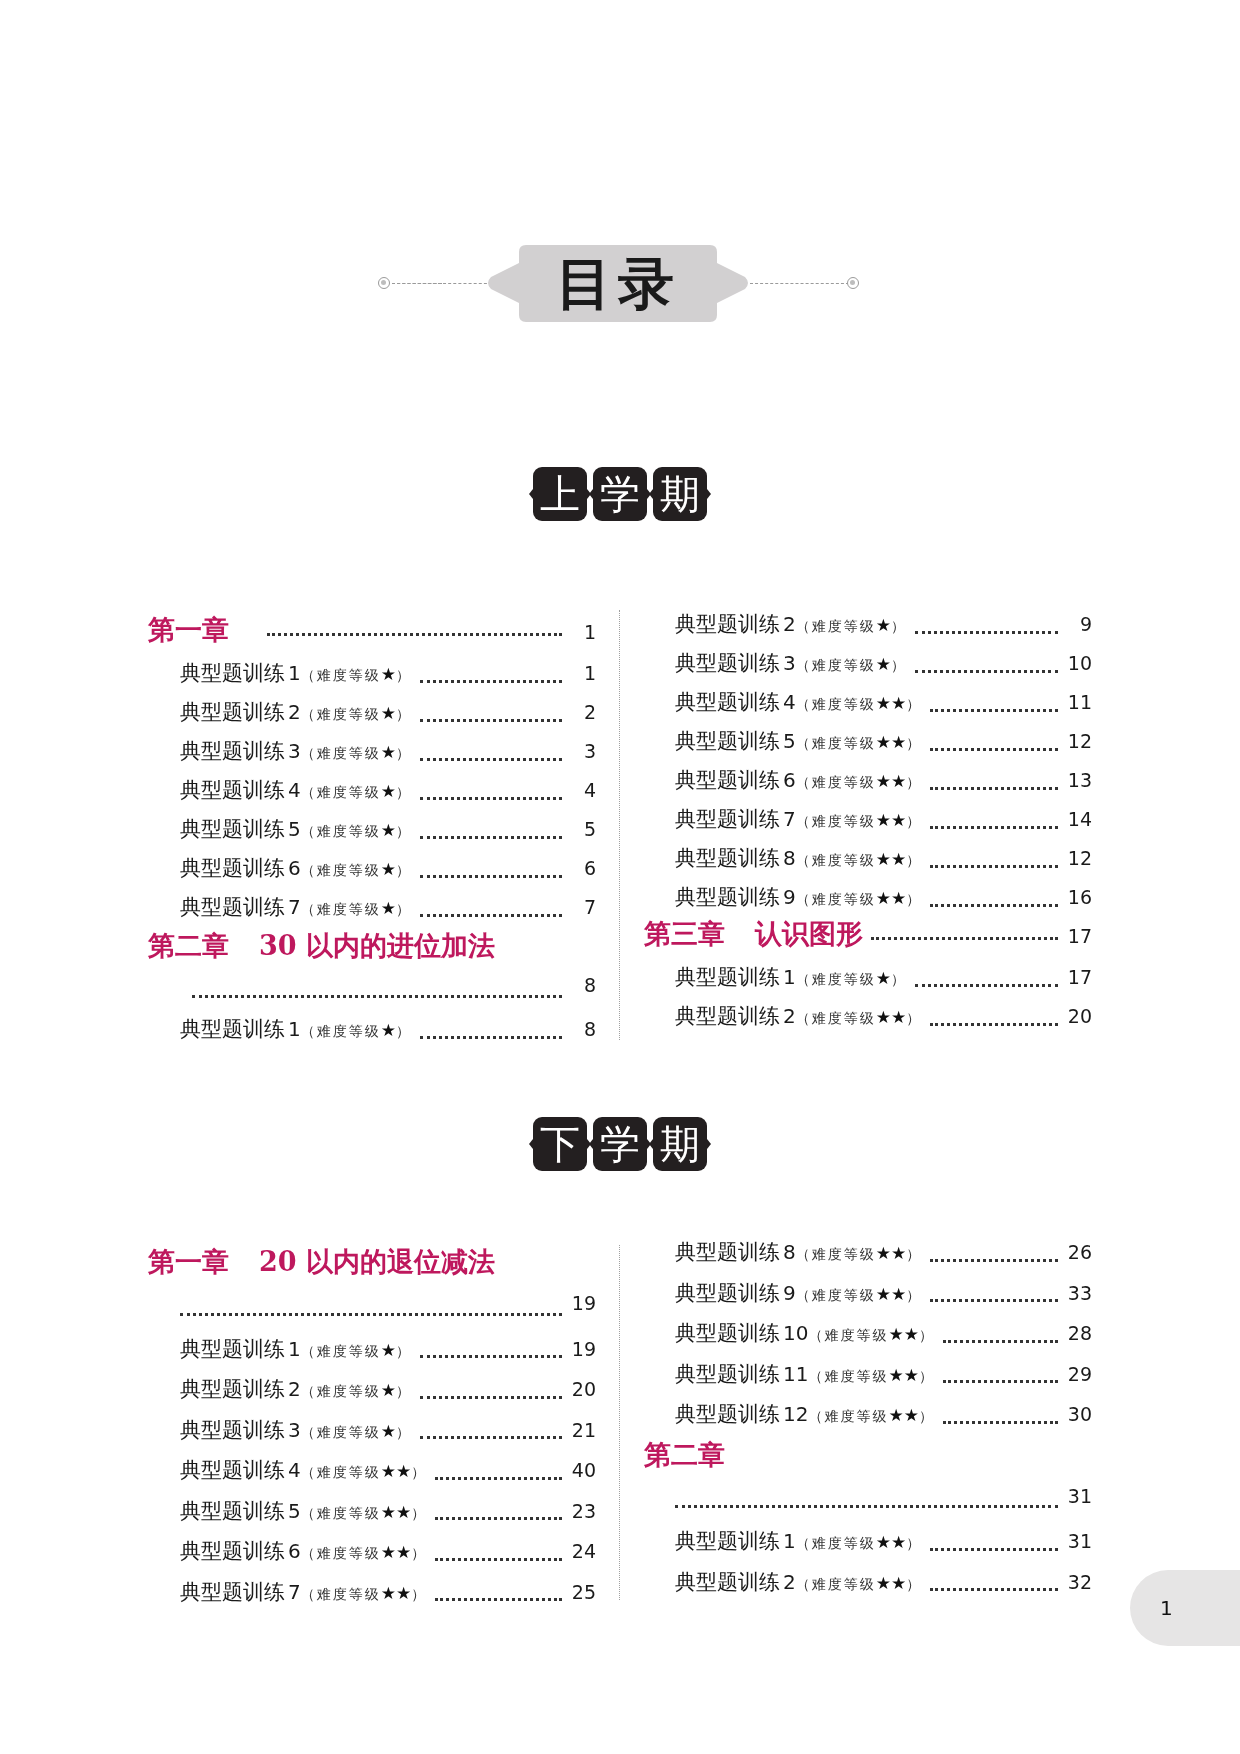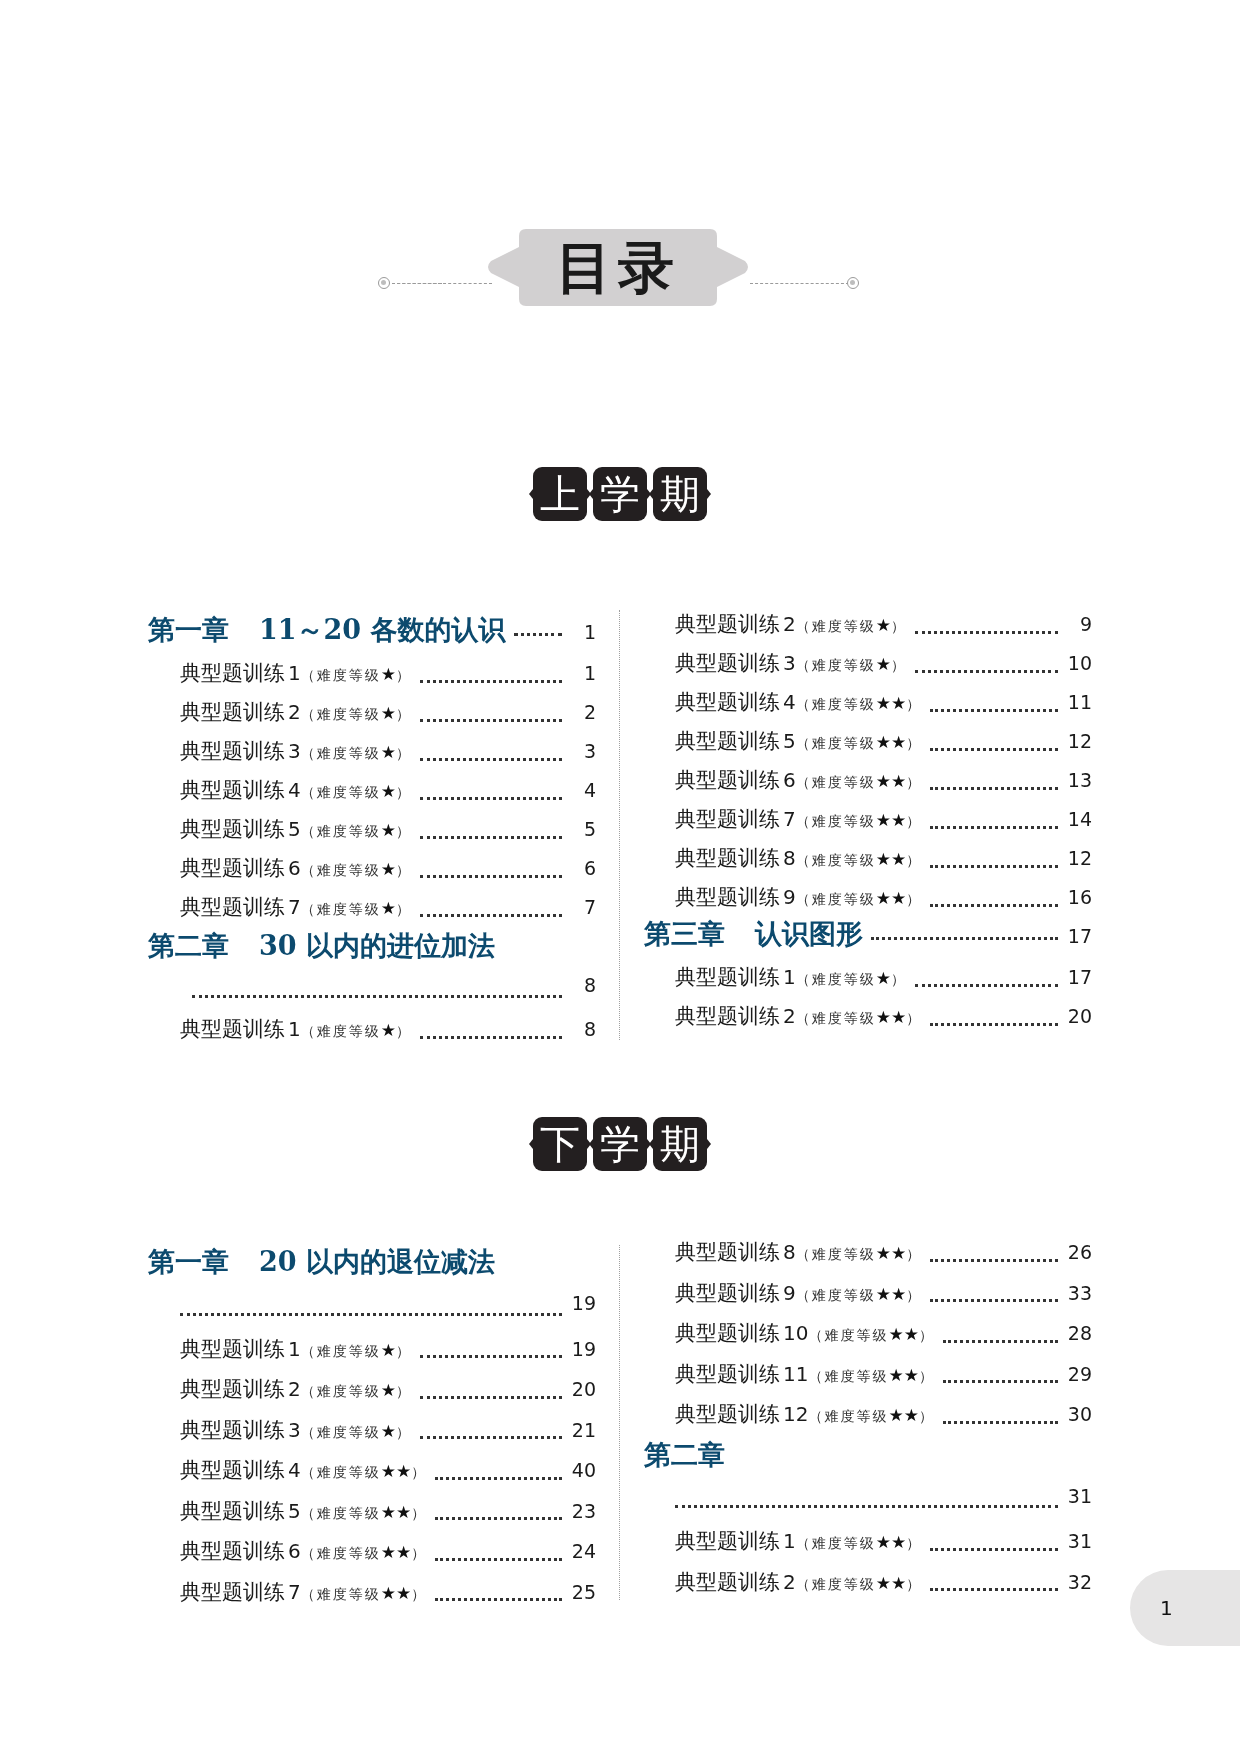--- a/index.html
+++ b/index.html
@@ -1,38 +1,38 @@
 <!DOCTYPE html>
 <html><head>
 <meta charset="utf-8">
 <style>
   html,body{margin:0;padding:0;background:#fff;}
   body{width:1240px;height:1754px;position:relative;overflow:hidden;font-family:"DejaVu Sans","Liberation Sans",sans-serif;color:#1a1a1a;}
   
   .banner-line{position:absolute;top:283px;height:0;border-top:1.5px dashed #9a9a9a;}
   .banner-dot{position:absolute;width:12px;height:12px;border-radius:50%;border:1.5px solid #9a9a9a;background:#fff;box-sizing:border-box;}
   .banner-dot::after{content:"";position:absolute;left:2px;top:2px;width:5px;height:5px;border-radius:50%;background:#bdbdbd;}
-  .banner{position:absolute;left:378px;top:229px;width:374px;height:77px;}
+  .banner{position:absolute;left:378px;top:245px;width:374px;height:77px;}
   .banner svg{position:absolute;left:0;top:0;}
   .banner-title{position:absolute;left:0;top:0;width:374px;height:77px;line-height:77px;text-align:center;font-family:"DejaVu Serif","Liberation Serif",serif;font-weight:bold;font-size:56px;letter-spacing:6px;color:#1a1a1a;}
   
   .sem{position:absolute;left:533px;width:174px;height:54px;display:flex;gap:6px;}
   .sem-tile{width:54px;height:54px;background:#231f20;border-radius:9px;color:#fff;font-size:40px;line-height:54px;text-align:center;font-family:"DejaVu Sans",sans-serif;position:relative;}
   .sem-tile::before,.sem-tile::after{content:"";position:absolute;top:22px;width:8px;height:10px;background:#231f20;}
   .sem-tile::before{left:-4px;clip-path:polygon(50% 0,100% 50%,50% 100%,0 50%);}
   .sem-tile::after{right:-4px;clip-path:polygon(50% 0,100% 50%,50% 100%,0 50%);}
   
   .row{position:absolute;height:36px;display:flex;align-items:baseline;white-space:nowrap;}
   .entry-label{font-size:21px;color:#1a1a1a;}
   .entry-num{font-size:20px;margin-left:3px;}
   .entry-diff{font-size:14px;color:#333;letter-spacing:2px;font-family:"DejaVu Serif",serif;}
   .stars{font-size:17px;letter-spacing:0;color:#111;}
   .dots{flex:1;margin:0 8px;border-bottom:3px dotted #333;height:0;align-self:center;transform:translateY(4px);}
   .page{font-size:19px;min-width:26px;text-align:right;color:#1a1a1a;}
-  .chapter-label{font-family:"DejaVu Serif","Liberation Serif",serif;font-weight:bold;font-size:27px;color:#0c4a6e;}
+  .chapter-label{font-family:"DejaVu Serif","Liberation Serif",serif;font-weight:bold;font-size:27px;color:#be185d;}
   .chapter-gap{display:inline-block;width:30px;}
   .col-divider{position:absolute;width:0;border-left:1.5px dotted #a0a0a0;}
   .page-tab{position:absolute;left:1130px;top:1570px;width:130px;height:76px;background:#e6e5e5;border-radius:38px 0 0 38px;}
   .page-tab span{position:absolute;left:30px;top:0;line-height:76px;font-size:20px;color:#111;}
 </style>
 </head>
 <body>
 
 <div class="banner-dot" style="left:378px;top:277px;"></div>
 <div class="banner-line" style="left:392px;width:50px;"></div>
@@ -52,21 +52,20 @@
   <div class="sem-tile">学</div>
   <div class="sem-tile">期</div>
 </div>
 
 <div class="col-divider" style="left:619px;top:610px;height:430px;"></div>
 
 <div id="upper-left">
     <div class="row" style="left: 148px; top: 612px; width: 448px;">
       <span class="chapter-label">第一章</span>
       <span class="chapter-gap"></span>
-      <span class="chapter-label">11～20 各数的认识</span>
       <span class="dots"></span>
       <span class="page">1</span>
     </div>
     <div class="row" style="left: 180px; top: 659px; width: 416px;">
       <span class="entry-label">典型题训练</span>
       <span class="entry-num">1</span>
       <span class="entry-diff">（<span>难度等级</span><span class="stars">★</span>）</span>
       <span class="dots"></span>
       <span class="page">1</span>
     </div>

